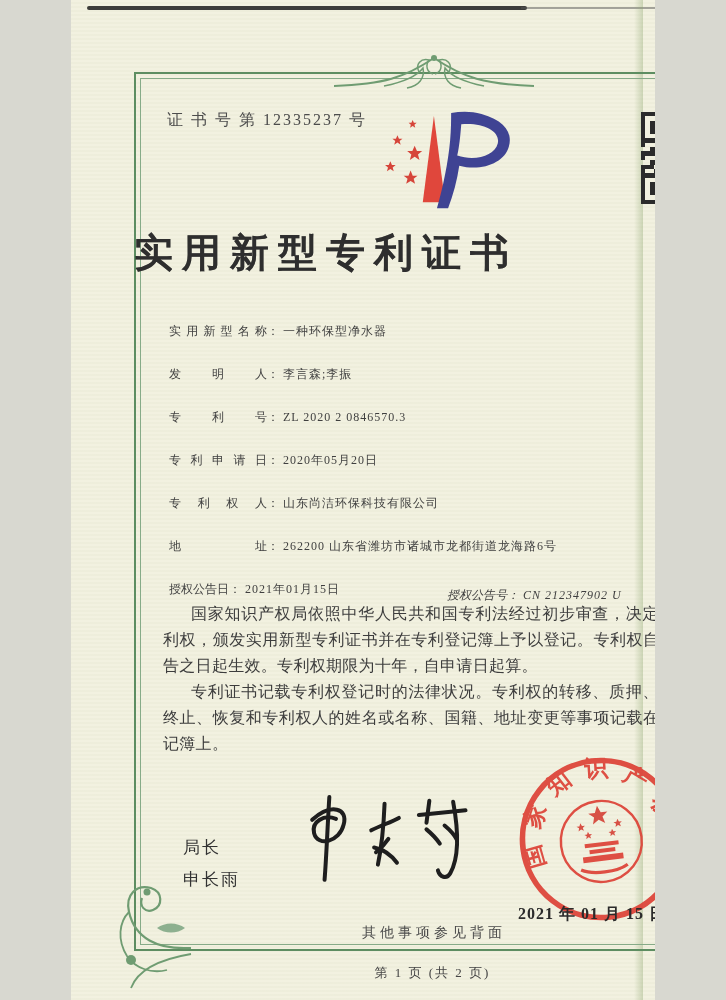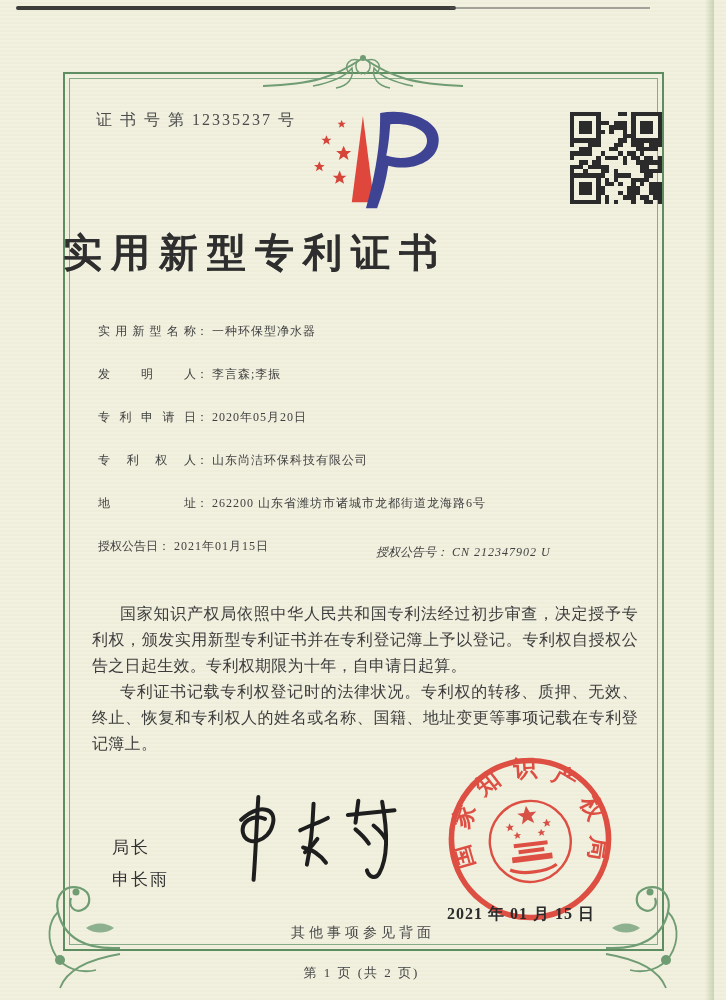--- a/index.html
+++ b/index.html
@@ -1,17 +1,17 @@
 <!DOCTYPE html>
 <html><head>
 <meta charset="utf-8">
 <style>
   html,body{margin:0;padding:0;background:#d8d8d0;}
   .page{
-    position:relative;width:726px;height:1000px;margin:0 auto;
+    position:relative;width:584px;height:1000px;margin:0 auto;
     background:#f2f1e0;
     background-image:repeating-linear-gradient(0deg, rgba(185,192,155,.07) 0 2px, rgba(0,0,0,0) 2px 4px);
     overflow:hidden;
     font-family:"Liberation Serif","DejaVu Serif",serif;
     color:#3b3b3b;
   }
   .scan-edge-right{position:absolute;right:12px;top:0;bottom:0;width:9px;
     background:linear-gradient(90deg,rgba(140,165,110,.0),rgba(140,165,110,.38));}
   .scan-line-top{position:absolute;left:16px;top:6px;width:440px;height:4px;background:#1c1c1c;opacity:.85;border-radius:2px;}
   .scan-line-top2{position:absolute;left:450px;top:7px;width:200px;height:2px;background:#555;opacity:.5;}
@@ -278,20 +278,23 @@
   <div class="title">实用新型专利证书</div>
 
   <div class="fields">
     <div class="frow">
       <span class="flabel">实用新型名称</span><span class="fcolon">：</span><span class="fvalue">一种环保型净水器</span>
     </div>
     <div class="frow">
       <span class="flabel">发明人</span><span class="fcolon">：</span><span class="fvalue">李言森;李振</span>
     </div>
     <div class="frow">
+      <span class="flabel">专利号</span><span class="fcolon">：</span><span class="fvalue">ZL 2020 2 0846570.3</span>
+    </div>
+    <div class="frow">
       <span class="flabel">专利申请日</span><span class="fcolon">：</span><span class="fvalue">2020年05月20日</span>
     </div>
     <div class="frow">
       <span class="flabel">专利权人</span><span class="fcolon">：</span><span class="fvalue">山东尚洁环保科技有限公司</span>
     </div>
     <div class="frow">
       <span class="flabel">地址</span><span class="fcolon">：</span><span class="fvalue">262200 山东省潍坊市诸城市龙都街道龙海路6号</span>
     </div>
     <div class="frow grow">
       <span>

